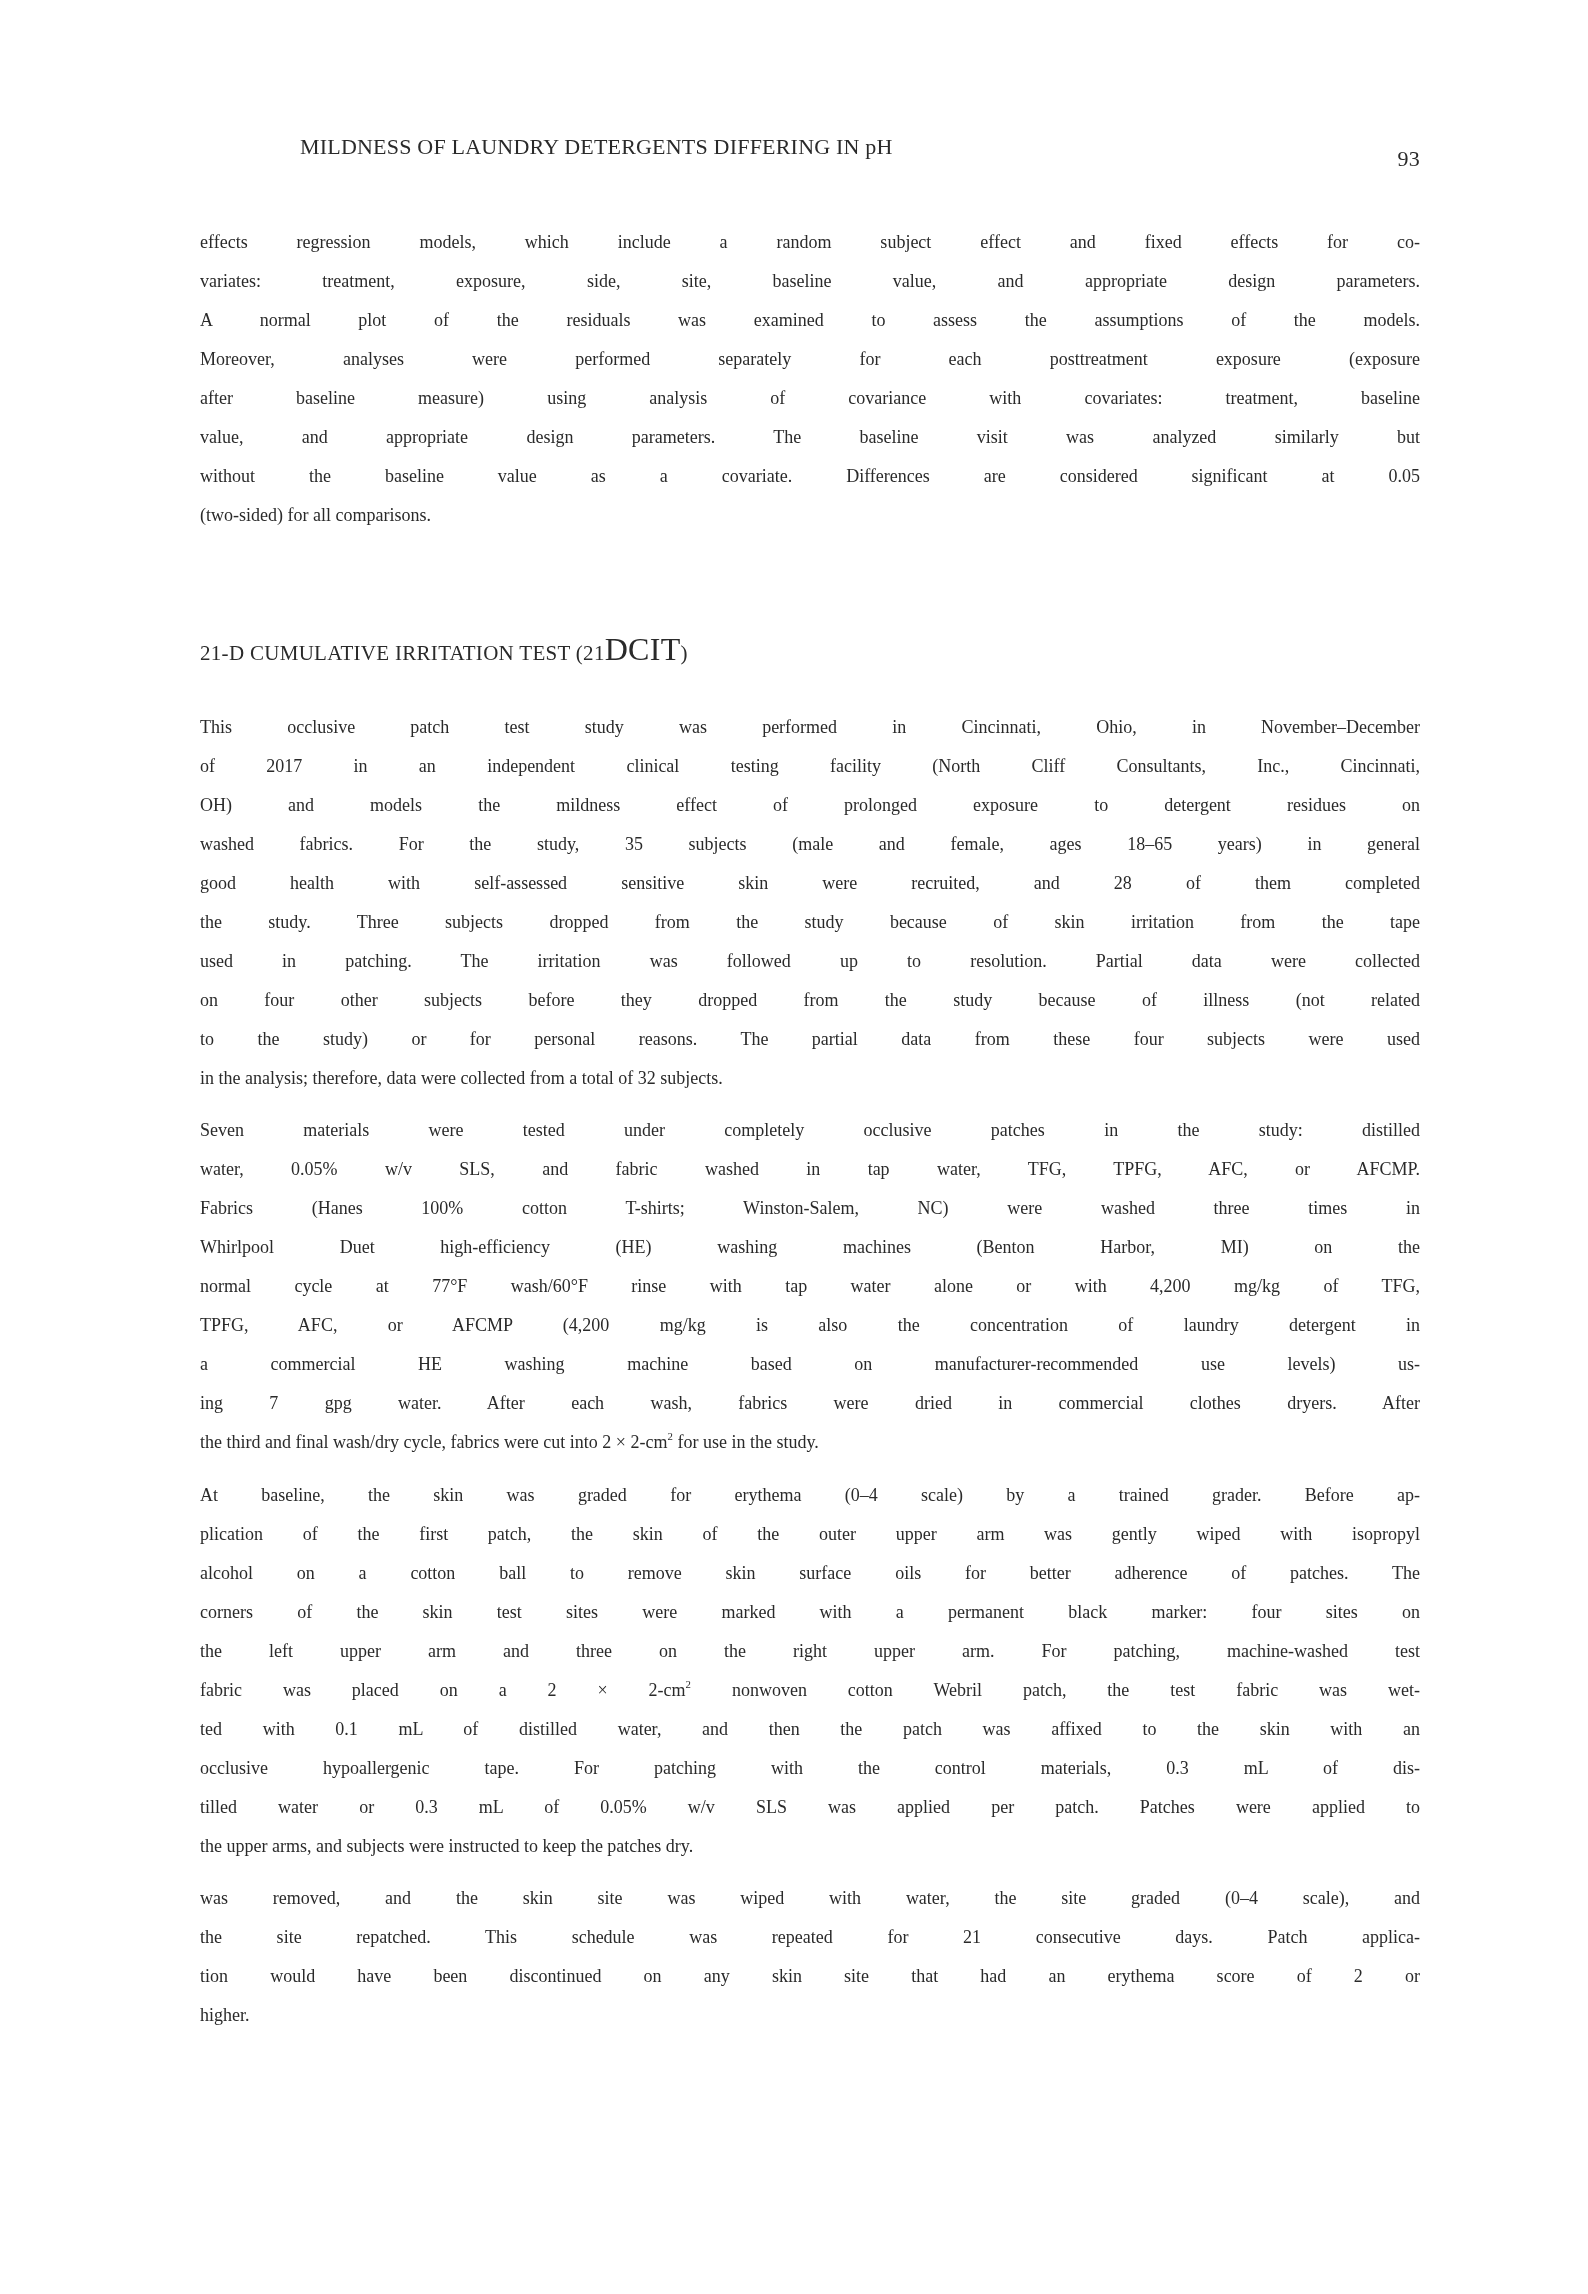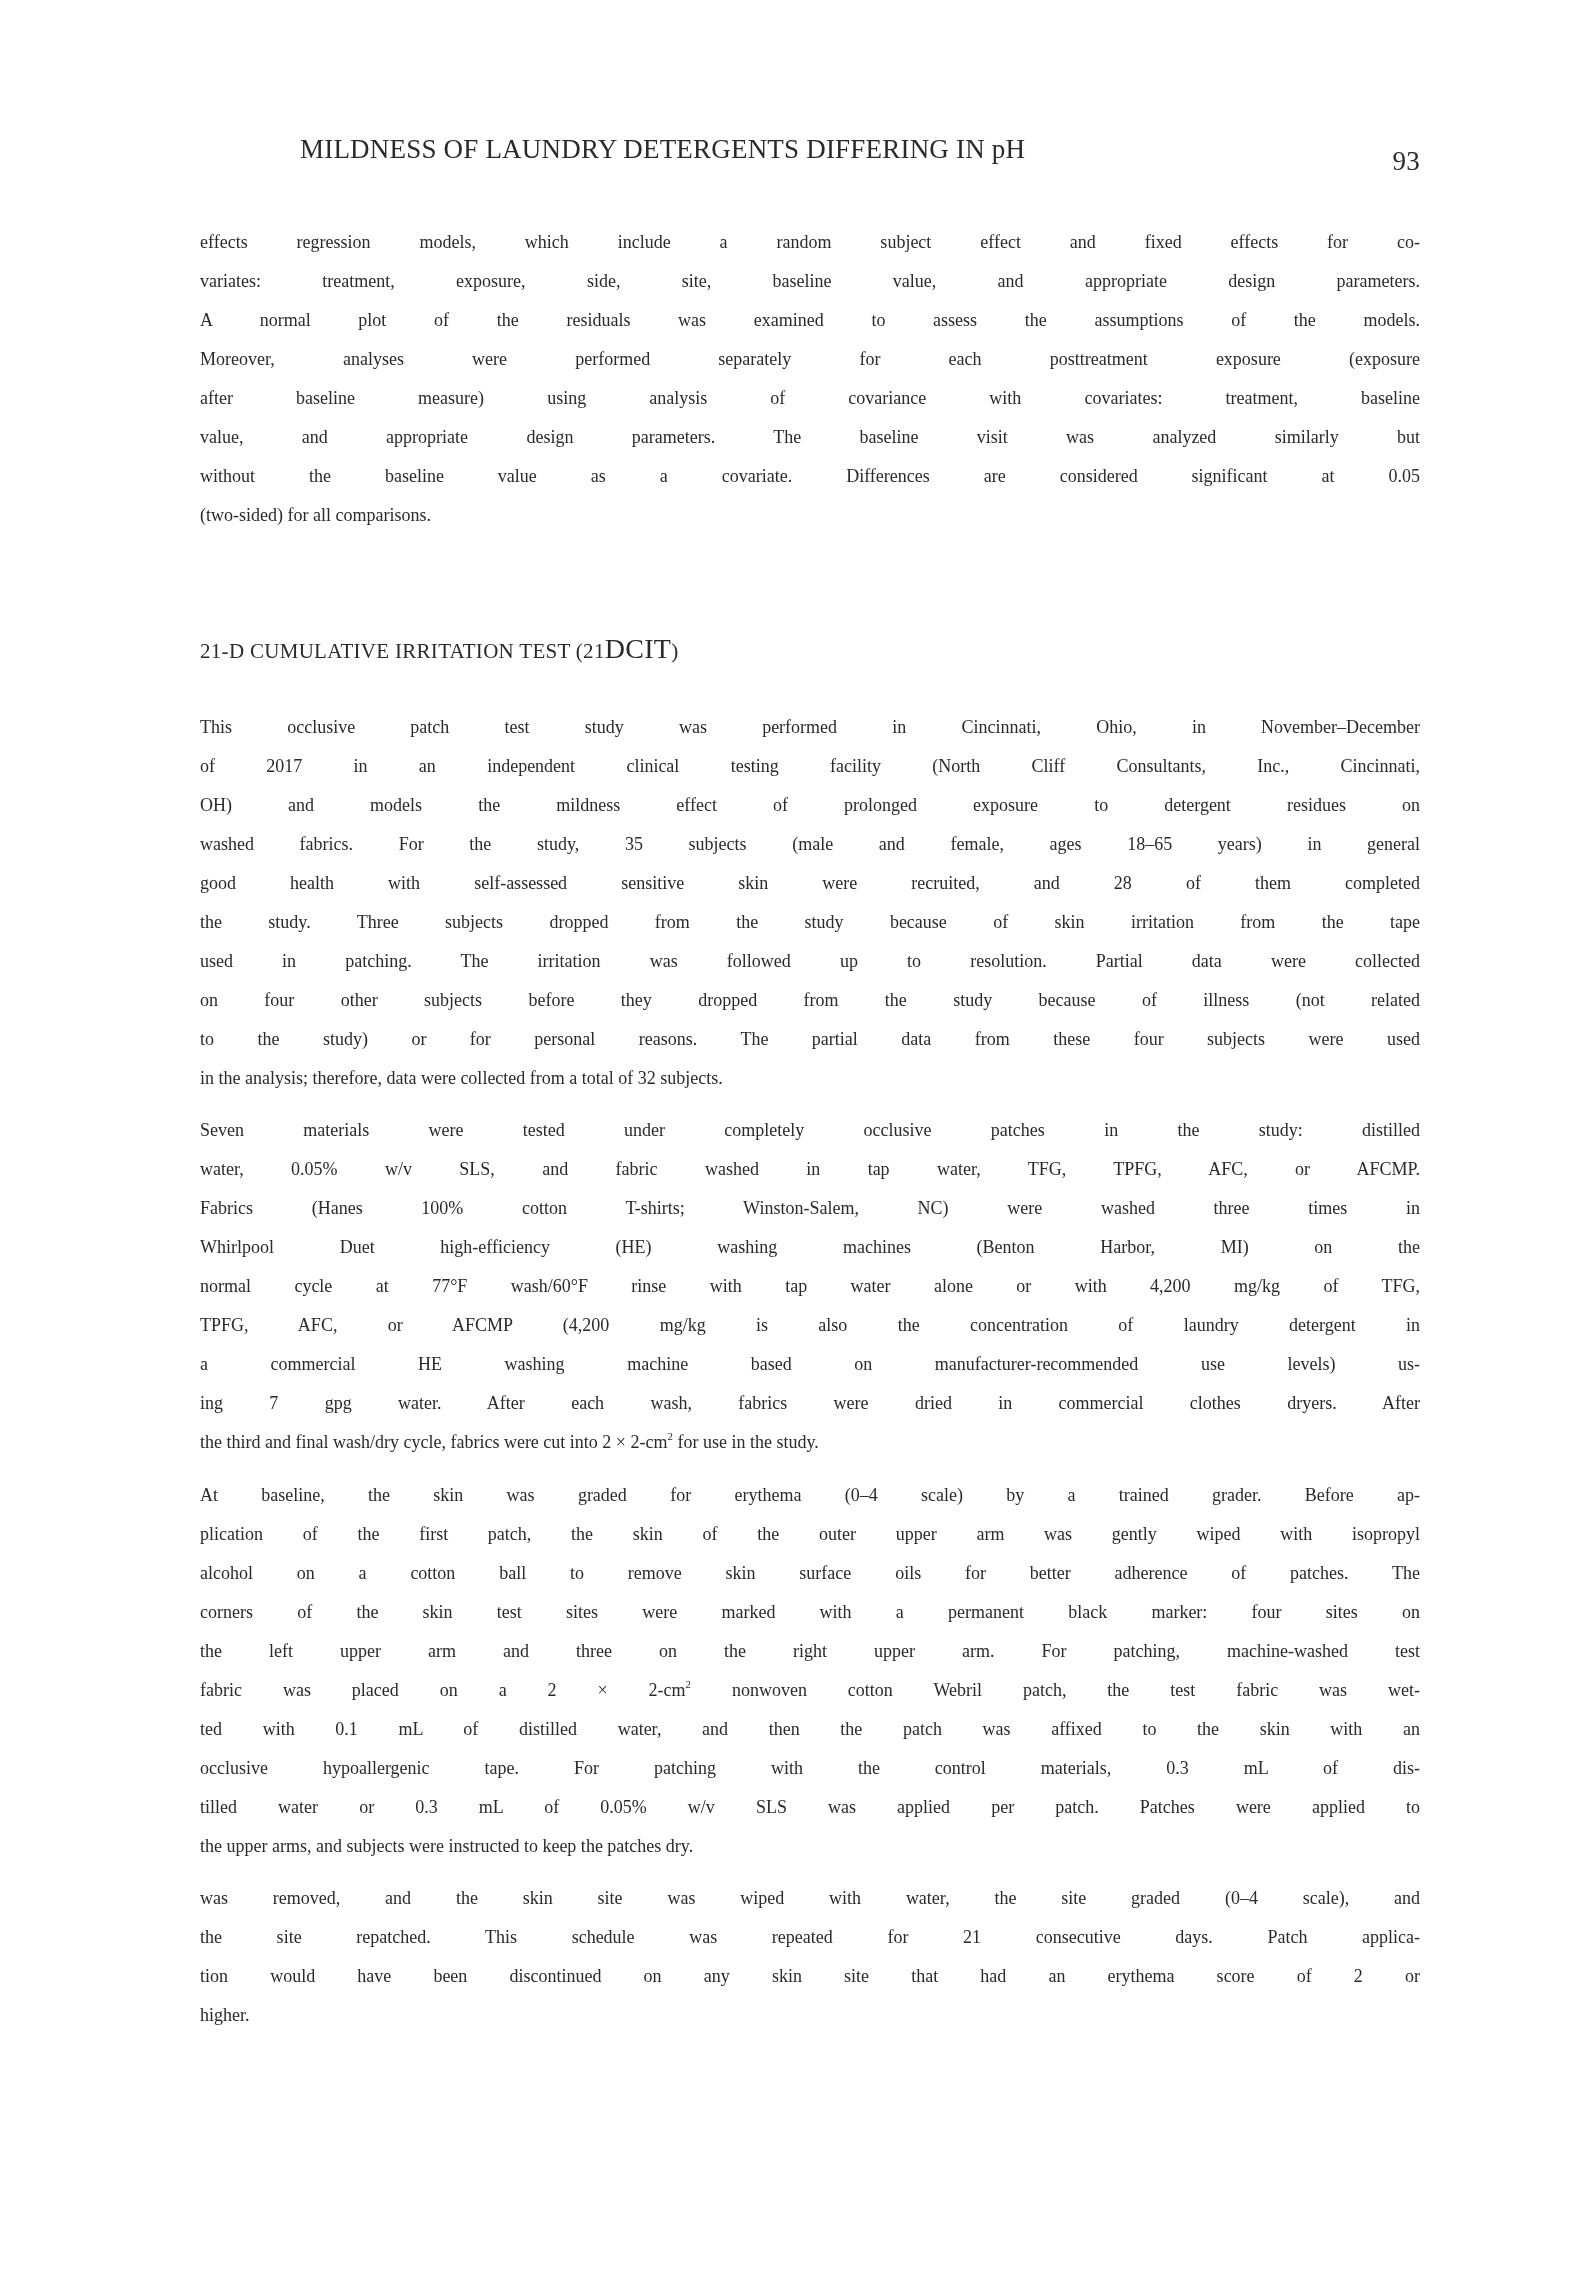--- a/index.html
+++ b/index.html
@@ -3,35 +3,35 @@
   <meta charset="utf-8">
   <style>
     html, body { margin: 0; padding: 0; background: #ffffff; }
     body {
       width: 1589px; height: 2295px; position: relative; overflow: hidden;
       font-family: "Liberation Serif", "DejaVu Serif", serif;
       color: #2a2a2a;
     }
     .running-head {
       position: absolute; left: 200px; top: 130px; width: 1220px; height: 41px;
-      font-size: 27px; letter-spacing: 0.2px;
+      font-size: 22px; letter-spacing: 0.2px;
     }
     .running-head .title { position: absolute; left: 100px; top: 3.8px; }
     .running-head .pageno { position: absolute; right: 0; top: 3.8px; margin-top: 12px; }
     .block { position: absolute; left: 200px; width: 1220px; font-size: 18px; }
     .line {
       height: 39px; line-height: 39px; white-space: nowrap;
       text-align: justify; text-align-last: justify;
     }
     .line.last { text-align-last: left; }
     .section-head {
       position: absolute; left: 200px; top: 633px; font-size: 21px;
       letter-spacing: 0.3px; line-height: 32px;
     }
-    .section-head .big { font-size: 28px; }
+    .section-head .big { font-size: 32px; }
     sup { font-size: 60%; line-height: 0; vertical-align: 0.7em; }
   </style>
 </head>
 <body>
 
 <div class="running-head">
   <span class="title">MILDNESS OF LAUNDRY DETERGENTS DIFFERING IN pH</span>
   <span class="pageno">93</span>
 </div>
 

